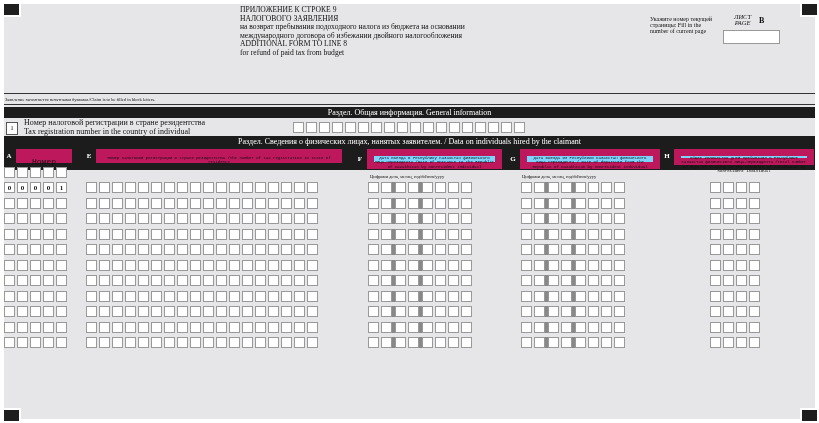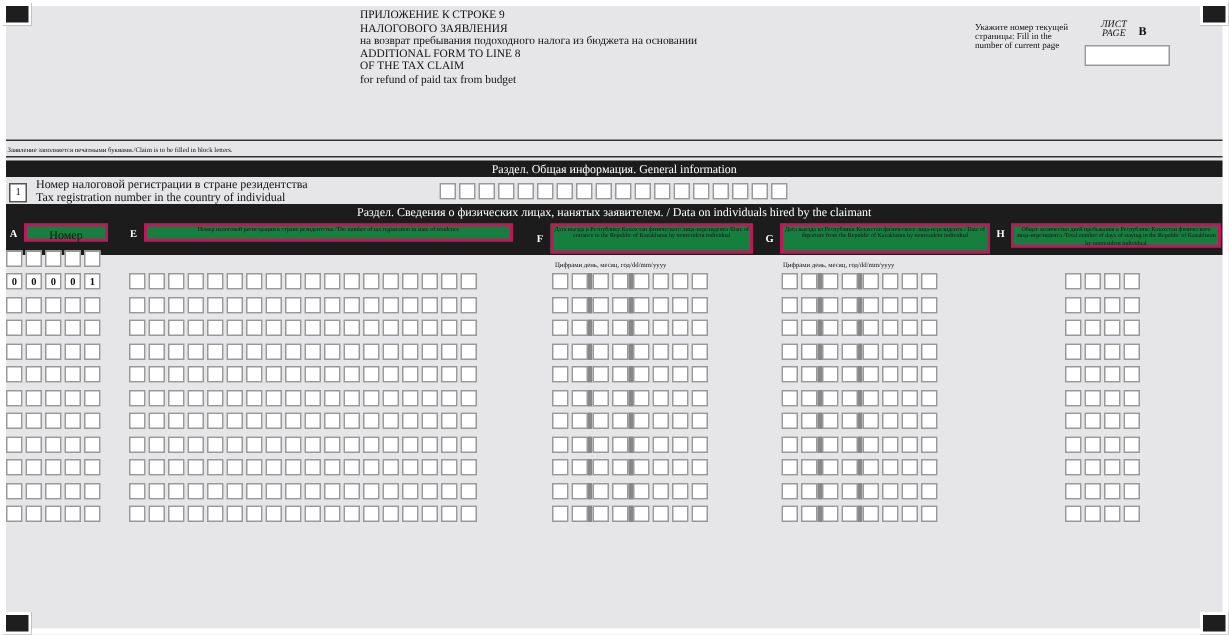--- a/index.html
+++ b/index.html
@@ -13,39 +13,39 @@
     .pageB { position:absolute; left:759px; top:16px; font-size:8px; font-weight:bold; }
     .pageinput { position:absolute; left:723px; top:30px; width:55px; height:12px; background:#fff; border:1px solid #999; }
     .rule { position:absolute; left:4px; width:811px; height:1px; background:#333; }
     .note { position:absolute; left:5px; top:97px; font-size:4.5px; }
     .bar { position:absolute; left:4px; width:811px; background:#1c1c1c; color:#fff; text-align:center; font-size:8px; }
     .numbox { position:absolute; left:6px; top:122px; width:10px; height:11px; background:#fff; border:1px solid #555; font-size:7px; text-align:center; line-height:11px; }
     .s1label { position:absolute; left:24px; top:119px; font-size:8px; line-height:8.5px; }
     .boxrow { position:absolute; display:flex; gap:2px; }
     .box { width:11px; height:11px; background:#fff; border:1px solid #999; box-sizing:border-box; font-size:7px; font-weight:bold; text-align:center; line-height:10px; }
     .letter { position:absolute; height:14px; background:#1c1c1c; color:#fff; font-size:7px; font-weight:bold; text-align:center; line-height:14px; }
-    .colhdr { position:absolute; background:#15803d; border:2px solid #be185d; font-size:4px; line-height:4.4px; text-align:center; box-sizing:border-box; }
+    .colhdr { position:absolute; background:#7dd3fc; border:7px solid #be185d; font-size:4px; line-height:4.4px; text-align:center; box-sizing:border-box;font-family:Liberation Mono, monospace; }
     .datehint { position:absolute; font-size:4.5px; }
     .sep { width:3px; height:11px; background:#888; margin:0 -2px; }
   </style>
 </head>
 <body>
 
 <div class="page"></div>
 <div class="corner" style="left:2px;top:2px"></div>
 <div class="corner" style="left:800px;top:2px"></div>
 <div class="corner" style="left:2px;top:408px"></div>
 <div class="corner" style="left:800px;top:408px"></div>
 
 <div class="hdr">
   <div>ПРИЛОЖЕНИЕ К СТРОКЕ 9</div>
   <div>НАЛОГОВОГО ЗАЯВЛЕНИЯ</div>
   <div>на возврат пребывания подоходного налога из бюджета на основании</div>
+  <div>международного договора об избежании двойного налогообложения</div>
   <div>ADDITIONAL FORM TO LINE 8</div>
-  <div>OF THE TAX CLAIM</div>
   <div>for refund of paid tax from budget</div>
 </div>
 
 <div class="pagebox">Укажите номер текущей страницы: Fill in the number of current page</div>
 <div class="pagelabel">
     <div>ЛИСТ</div>
     <div>PAGE</div>
   </div>
 <div class="pageB">B</div>
 <div class="pageinput"></div>

